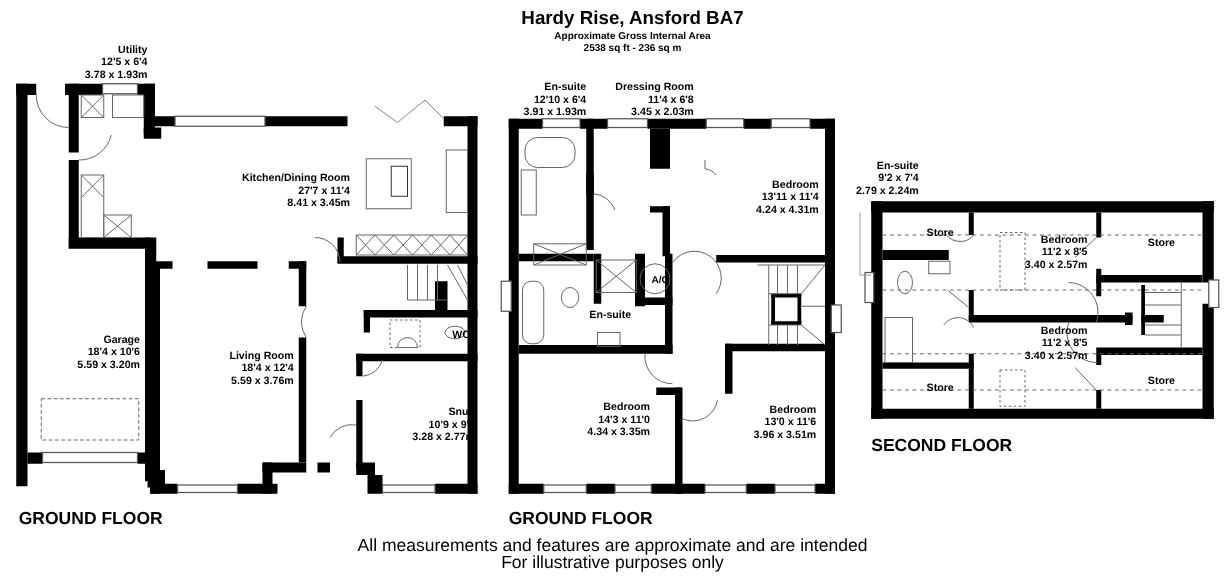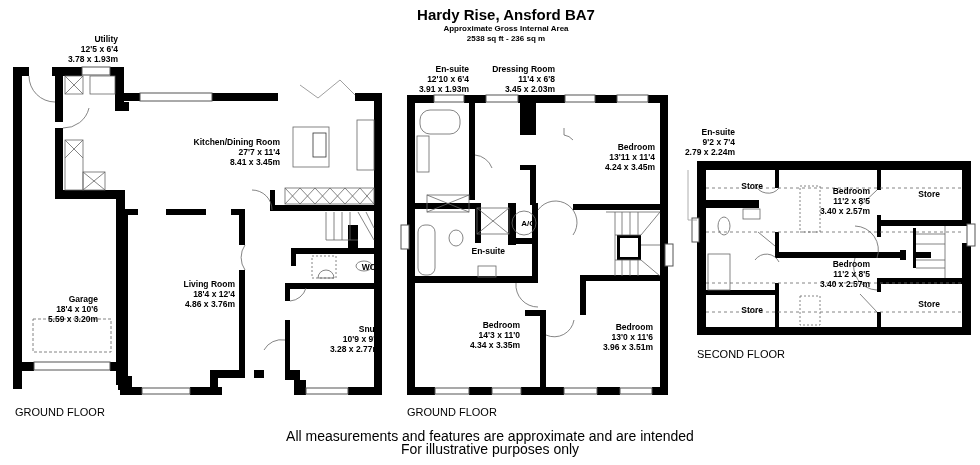--- a/index.html
+++ b/index.html
@@ -4,21 +4,21 @@
 <style>
   html, body { margin: 0; padding: 0; background: #ffffff; }
   body { width: 980px; height: 465px; position: relative; overflow: hidden;
          font-family: "Liberation Sans", sans-serif; color: #000; }
   .title { position: absolute; left: 0; width: 980px; text-align: center; margin-left: 16px; }
   #t-main { top: 6px; font-size: 15px; font-weight: bold; }
   #t-sub1 { top: 24px; font-size: 8px; font-weight: bold; }
   #t-sub2 { top: 34px; font-size: 8px; font-weight: bold; }
   .lbl { position: absolute; text-align: right; font-size: 8.5px; line-height: 10px; font-weight: bold; white-space: nowrap; }
   .lbl span { display: block; }
-  .floor-label { position: absolute; font-size: 11px; font-weight: normal; }
+  .floor-label { position: absolute; font-size: 14px; font-weight: bold; }
   .disclaimer { position: absolute; left: 0; width: 980px; text-align: center; font-size: 14px; line-height: 12px; }
   svg { position: absolute; left: 0; top: 0; }
 </style>
 </head>
 <body>
 
 <div class="title" id="t-main">Hardy Rise, Ansford BA7</div>
 <div class="title" id="t-sub1">Approximate Gross Internal Area</div>
 <div class="title" id="t-sub2">2538 sq ft - 236 sq m</div>
 
@@ -231,29 +231,29 @@
 <div class="lbl" style="left:52px;top:34px;width:66px;">
   <span>Utility</span>
     <span>12'5 x 6'4</span>
     <span>3.78 x 1.93m</span>
 </div>
 <div class="lbl" style="left:160px;top:137px;width:120px;">
   <span>Kitchen/Dining Room</span>
     <span>27'7 x 11'4</span>
     <span>8.41 x 3.45m</span>
 </div>
-<div class="lbl" style="left:18px;top:266px;width:80px;margin-top:28px;">
+<div class="lbl" style="left:32px;top:266px;width:80px;">
   <span>Garage</span>
     <span>18'4 x 10'6</span>
     <span>5.59 x 3.20m</span>
 </div>
 <div class="lbl" style="left:140px;top:279px;width:95px;">
   <span>Living Room</span>
     <span>18'4 x 12'4</span>
-    <span>4.86 x 3.76m</span>
+    <span>5.59 x 3.76m</span>
 </div>
 <div class="lbl" style="left:300px;top:324px;width:80px;">
   <span>Snug</span>
     <span>10'9 x 9'1</span>
     <span>3.28 x 2.77m</span>
 </div>
 <div class="lbl" style="left:316px;top:262px;width:20px;margin-left:40px;">
   <span>WC</span>
 </div>
 
@@ -263,21 +263,21 @@
     <span>3.91 x 1.93m</span>
 </div>
 <div class="lbl" style="left:465px;top:64px;width:90px;">
   <span>Dressing Room</span>
     <span>11'4 x 6'8</span>
     <span>3.45 x 2.03m</span>
 </div>
 <div class="lbl" style="left:565px;top:142px;width:90px;">
   <span>Bedroom</span>
     <span>13'11 x 11'4</span>
-    <span>4.24 x 3.45m</span>
+    <span>4.24 x 4.31m</span>
 </div>
 <div class="lbl" style="left:455px;top:246px;width:50px;">
   <span>En-suite</span>
 </div>
 <div class="lbl" style="left:513px;top:219px;width:22px;font-size:8px;">
   <span>A/C</span>
 </div>
 <div class="lbl" style="left:440px;top:320px;width:80px;">
   <span>Bedroom</span>
     <span>14'3 x 11'0</span>

